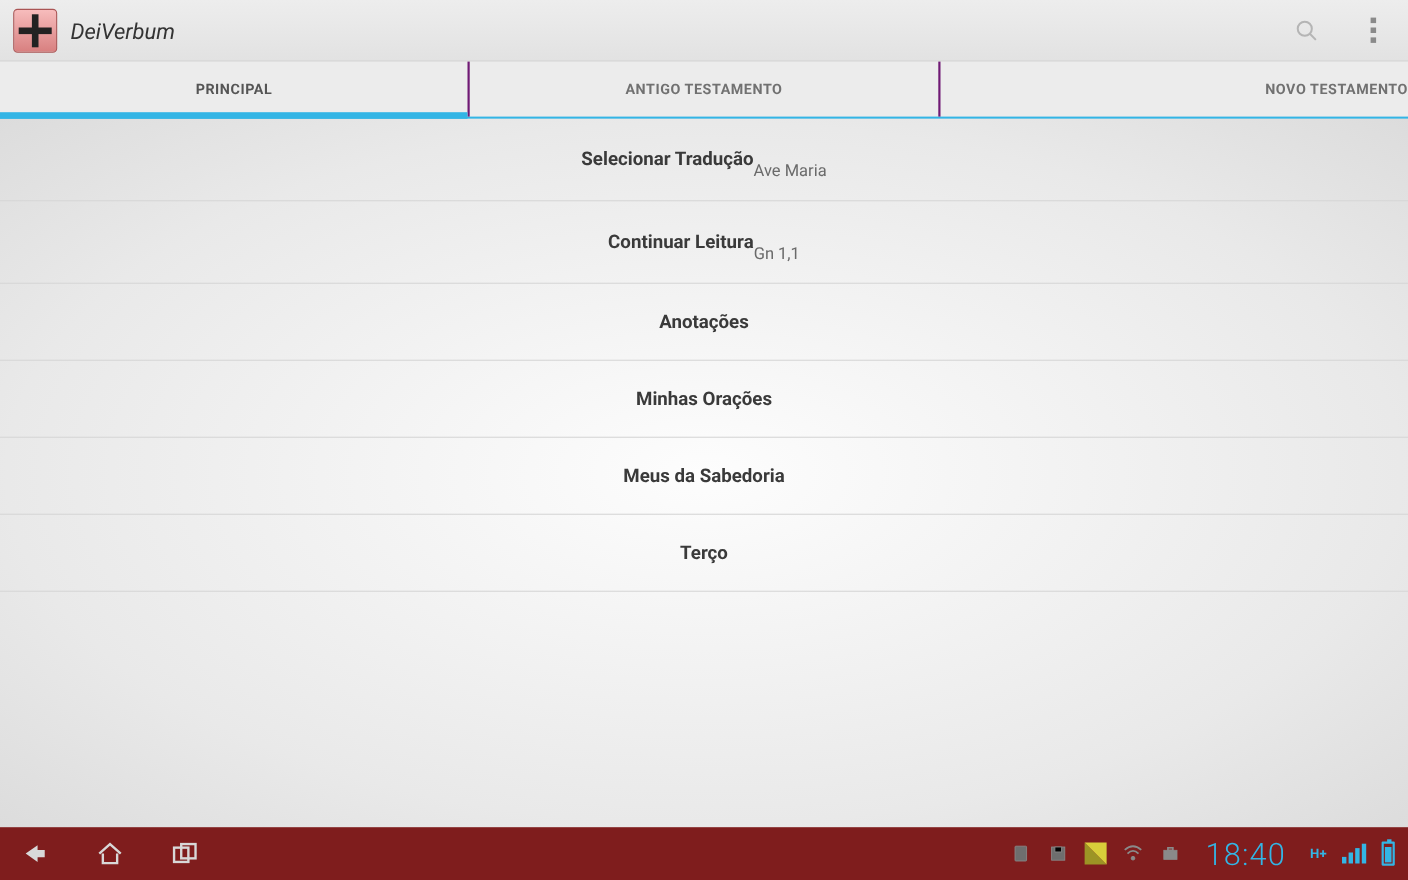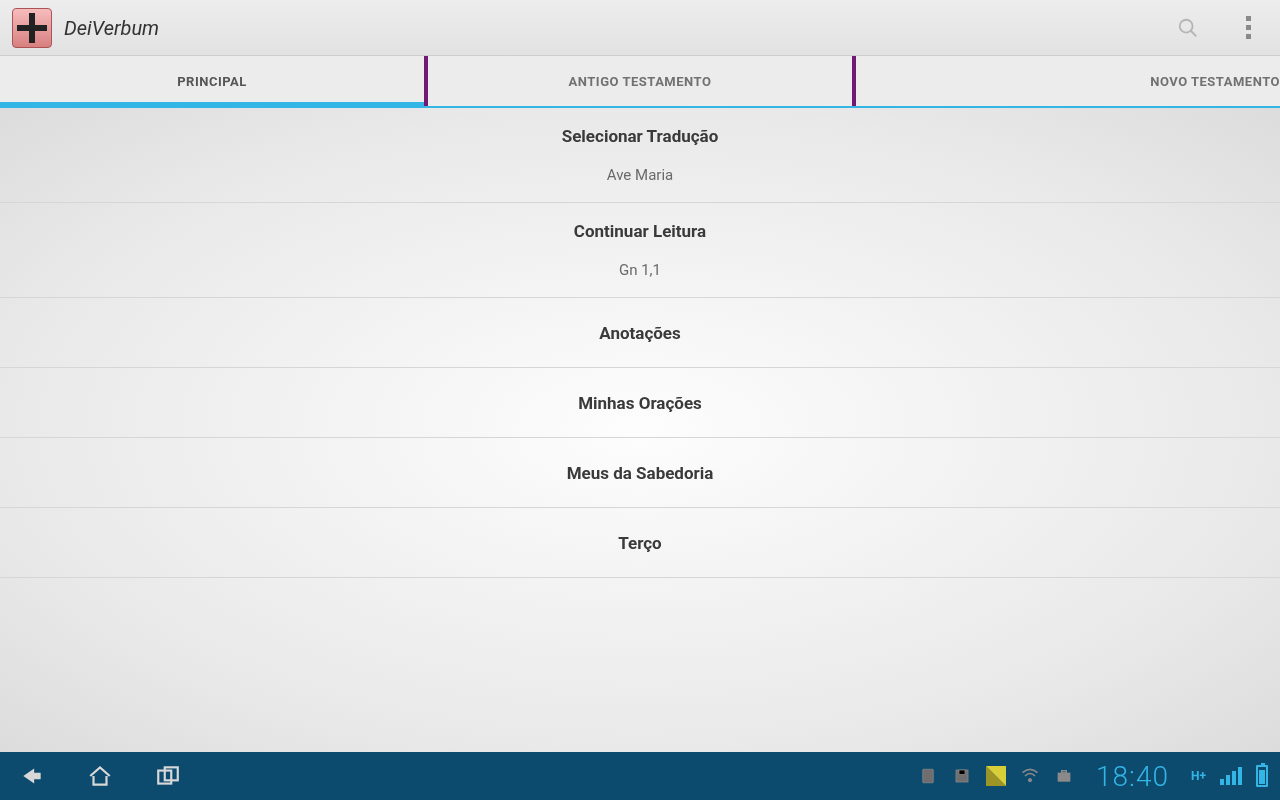--- a/index.html
+++ b/index.html
@@ -45,21 +45,21 @@
     background: #ececec;
     border-bottom: 2px solid #33b5e5;
   }
   .tab {
     flex: 1;
     display: flex; align-items: center; justify-content: center;
     font-size: 13px;
     font-weight: 700;
     letter-spacing: 0.5px;
     color: #717171;
-    border-right: 4px solid #701a75;
+    border-right: 2px solid #701a75;
     cursor: pointer;
     position: relative;
   }
   .tab:last-child { border-right: none; justify-content: flex-end; }
   .tab.active { color: #555; }
   .tab.active::after {
     content: "";
     position: absolute;
     left: 0; right: 0; bottom: -2px;
     height: 6px;
@@ -69,34 +69,33 @@
   
   .content {
     flex: 1;
     background: radial-gradient(ellipse at center, #fdfdfd 0%, #e9e9e9 70%, #dcdcdc 100%);
     overflow-y: auto;
   }
   .list-item {
     min-height: 70px;
     border-bottom: 1px solid #d6d6d6;
     display: flex;
-    flex-direction: column;
     align-items: center;
     justify-content: center;
     text-align: center;
     padding: 18px 0;
     cursor: pointer;
   }
   .list-item .title { font-size: 17px; font-weight: 700; color: #3a3a3a; }
   .list-item .subtitle { font-size: 15px; color: #6a6a6a; margin-top: 20px; }
 
   
   .navbar {
     height: 48px;
-    background: #0c4a6e;
+    background: #7f1d1d;
     display: flex;
     align-items: center;
     padding: 17px 12px;
     gap: 28px;
     color: #cfcfcf;
   }
   .nav-btn { width: 40px; height: 40px; display:flex; align-items:center; justify-content:center; cursor:pointer; }
   .nav-btn svg { stroke: #d8d8d8; fill: none; stroke-width: 2; }
   .nav-spacer { flex: 1; }
   .status-icons { display:flex; align-items:center; gap:14px; }

